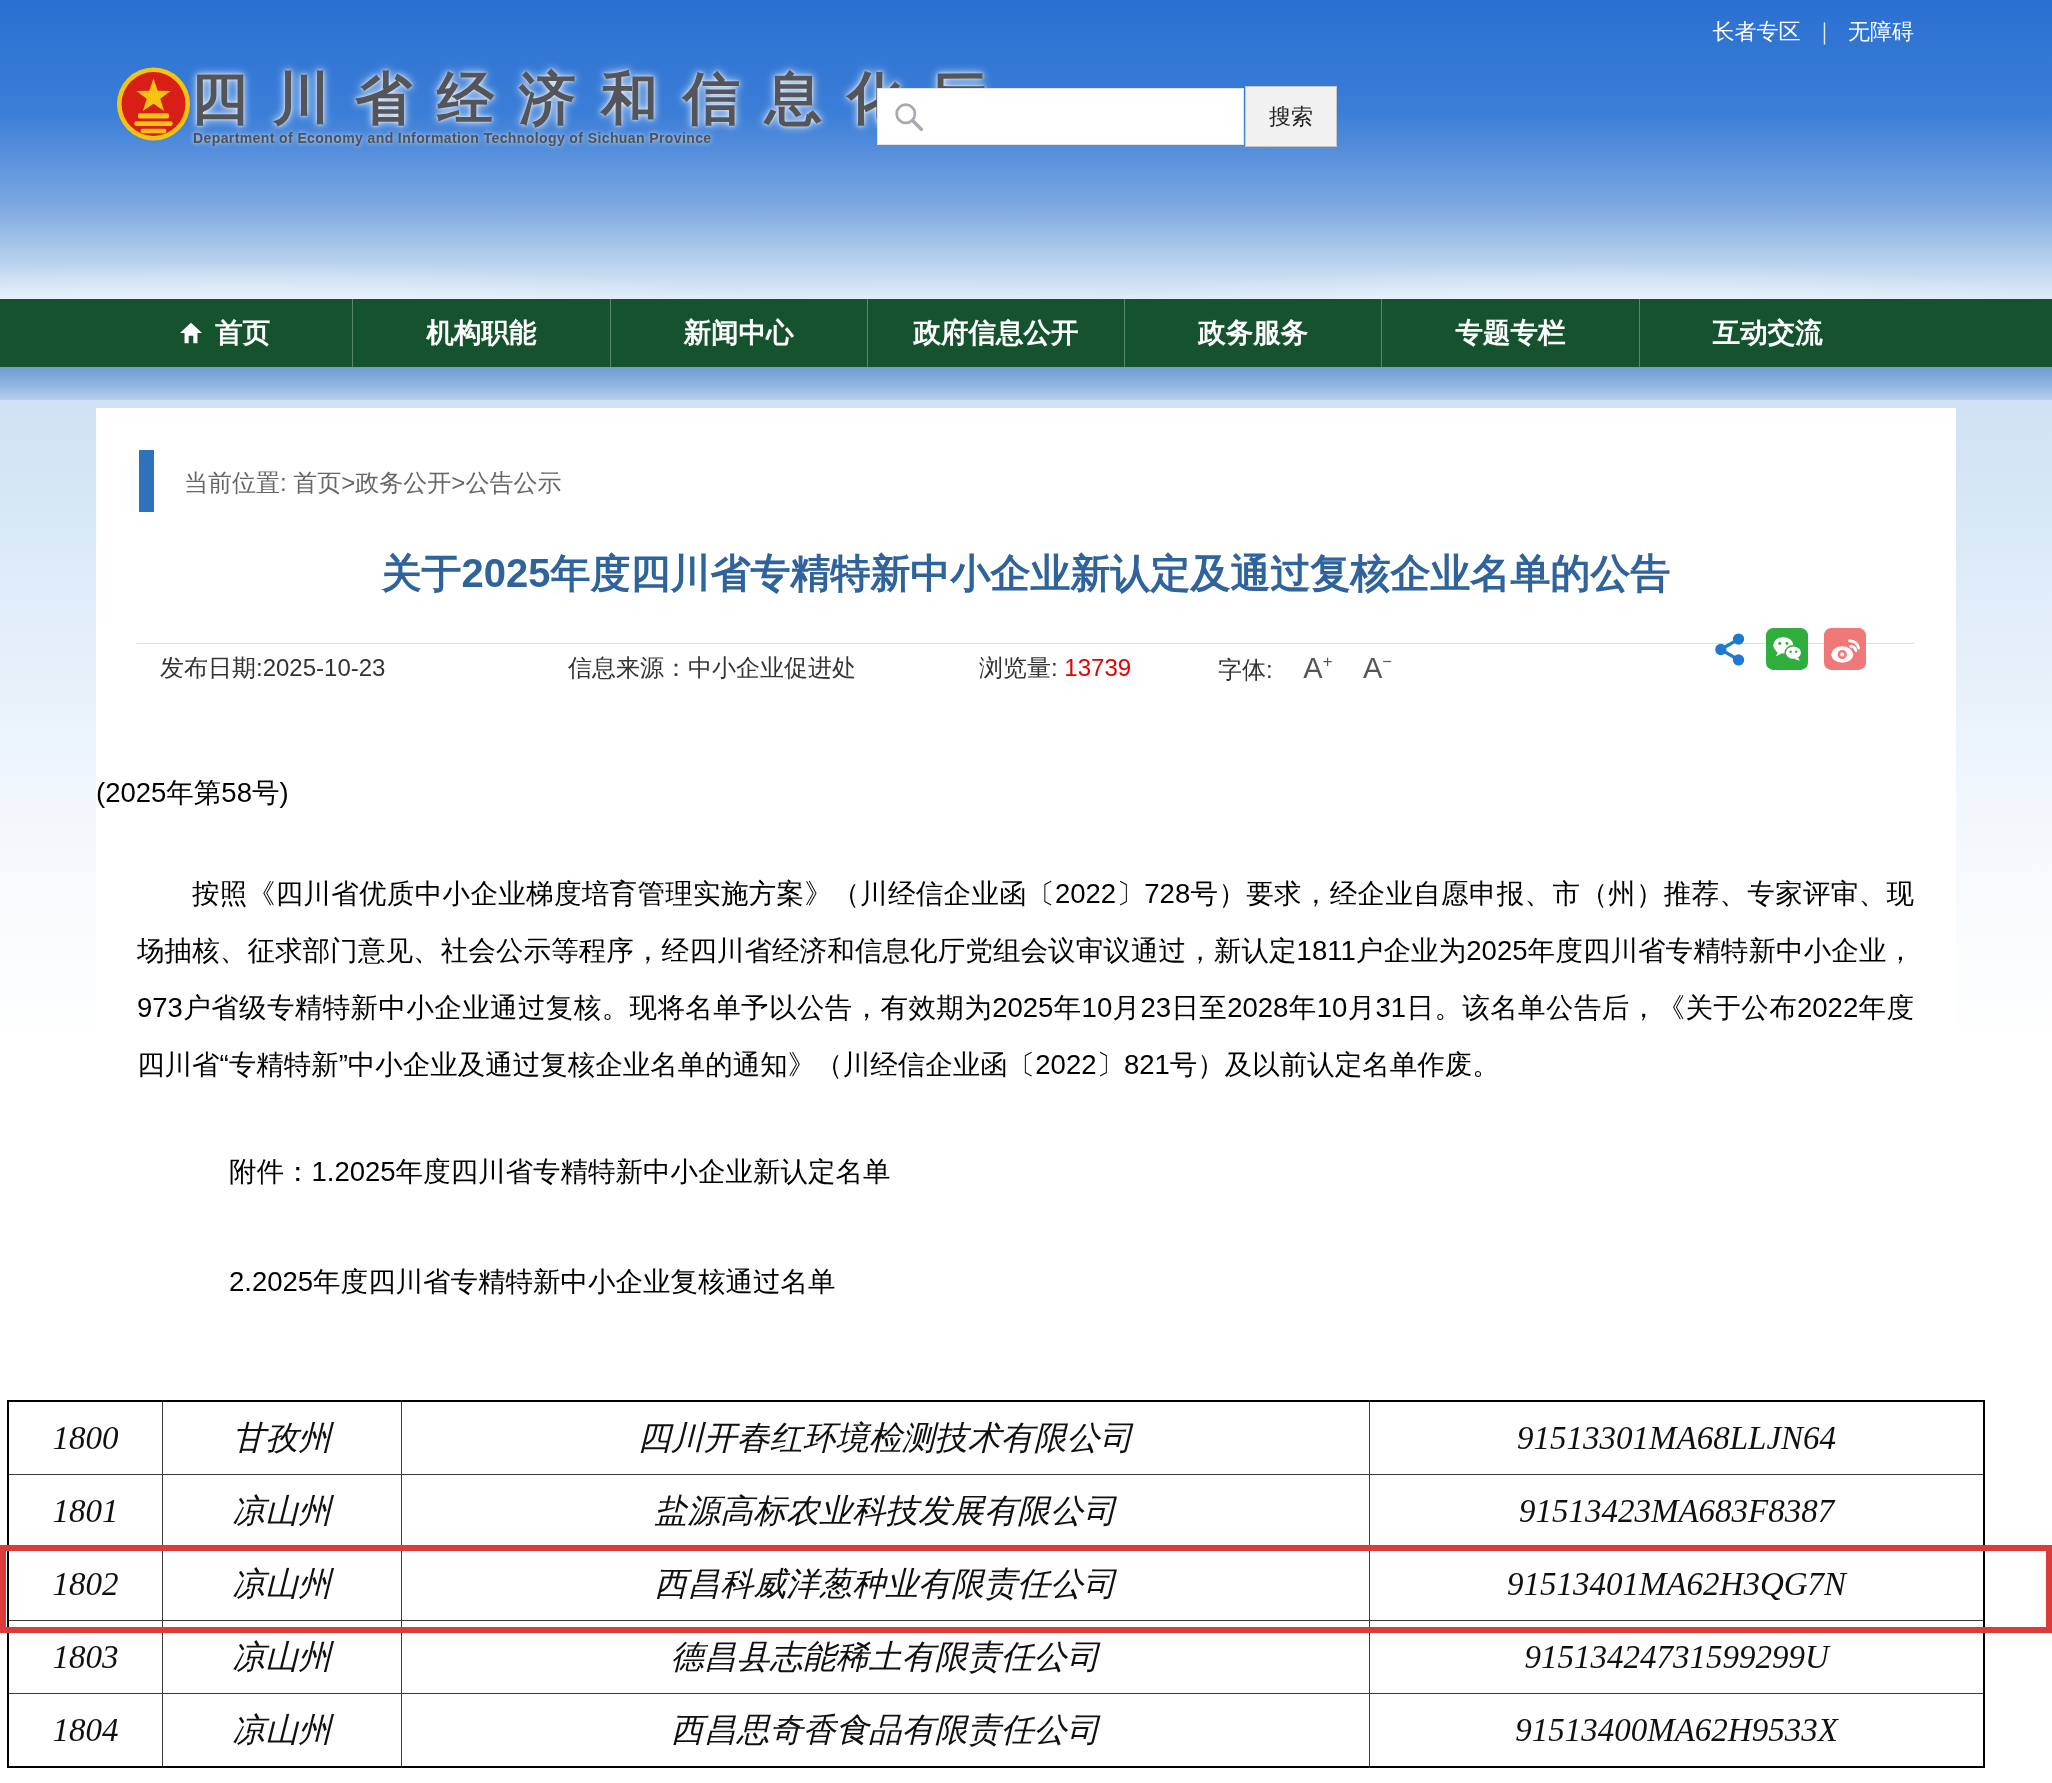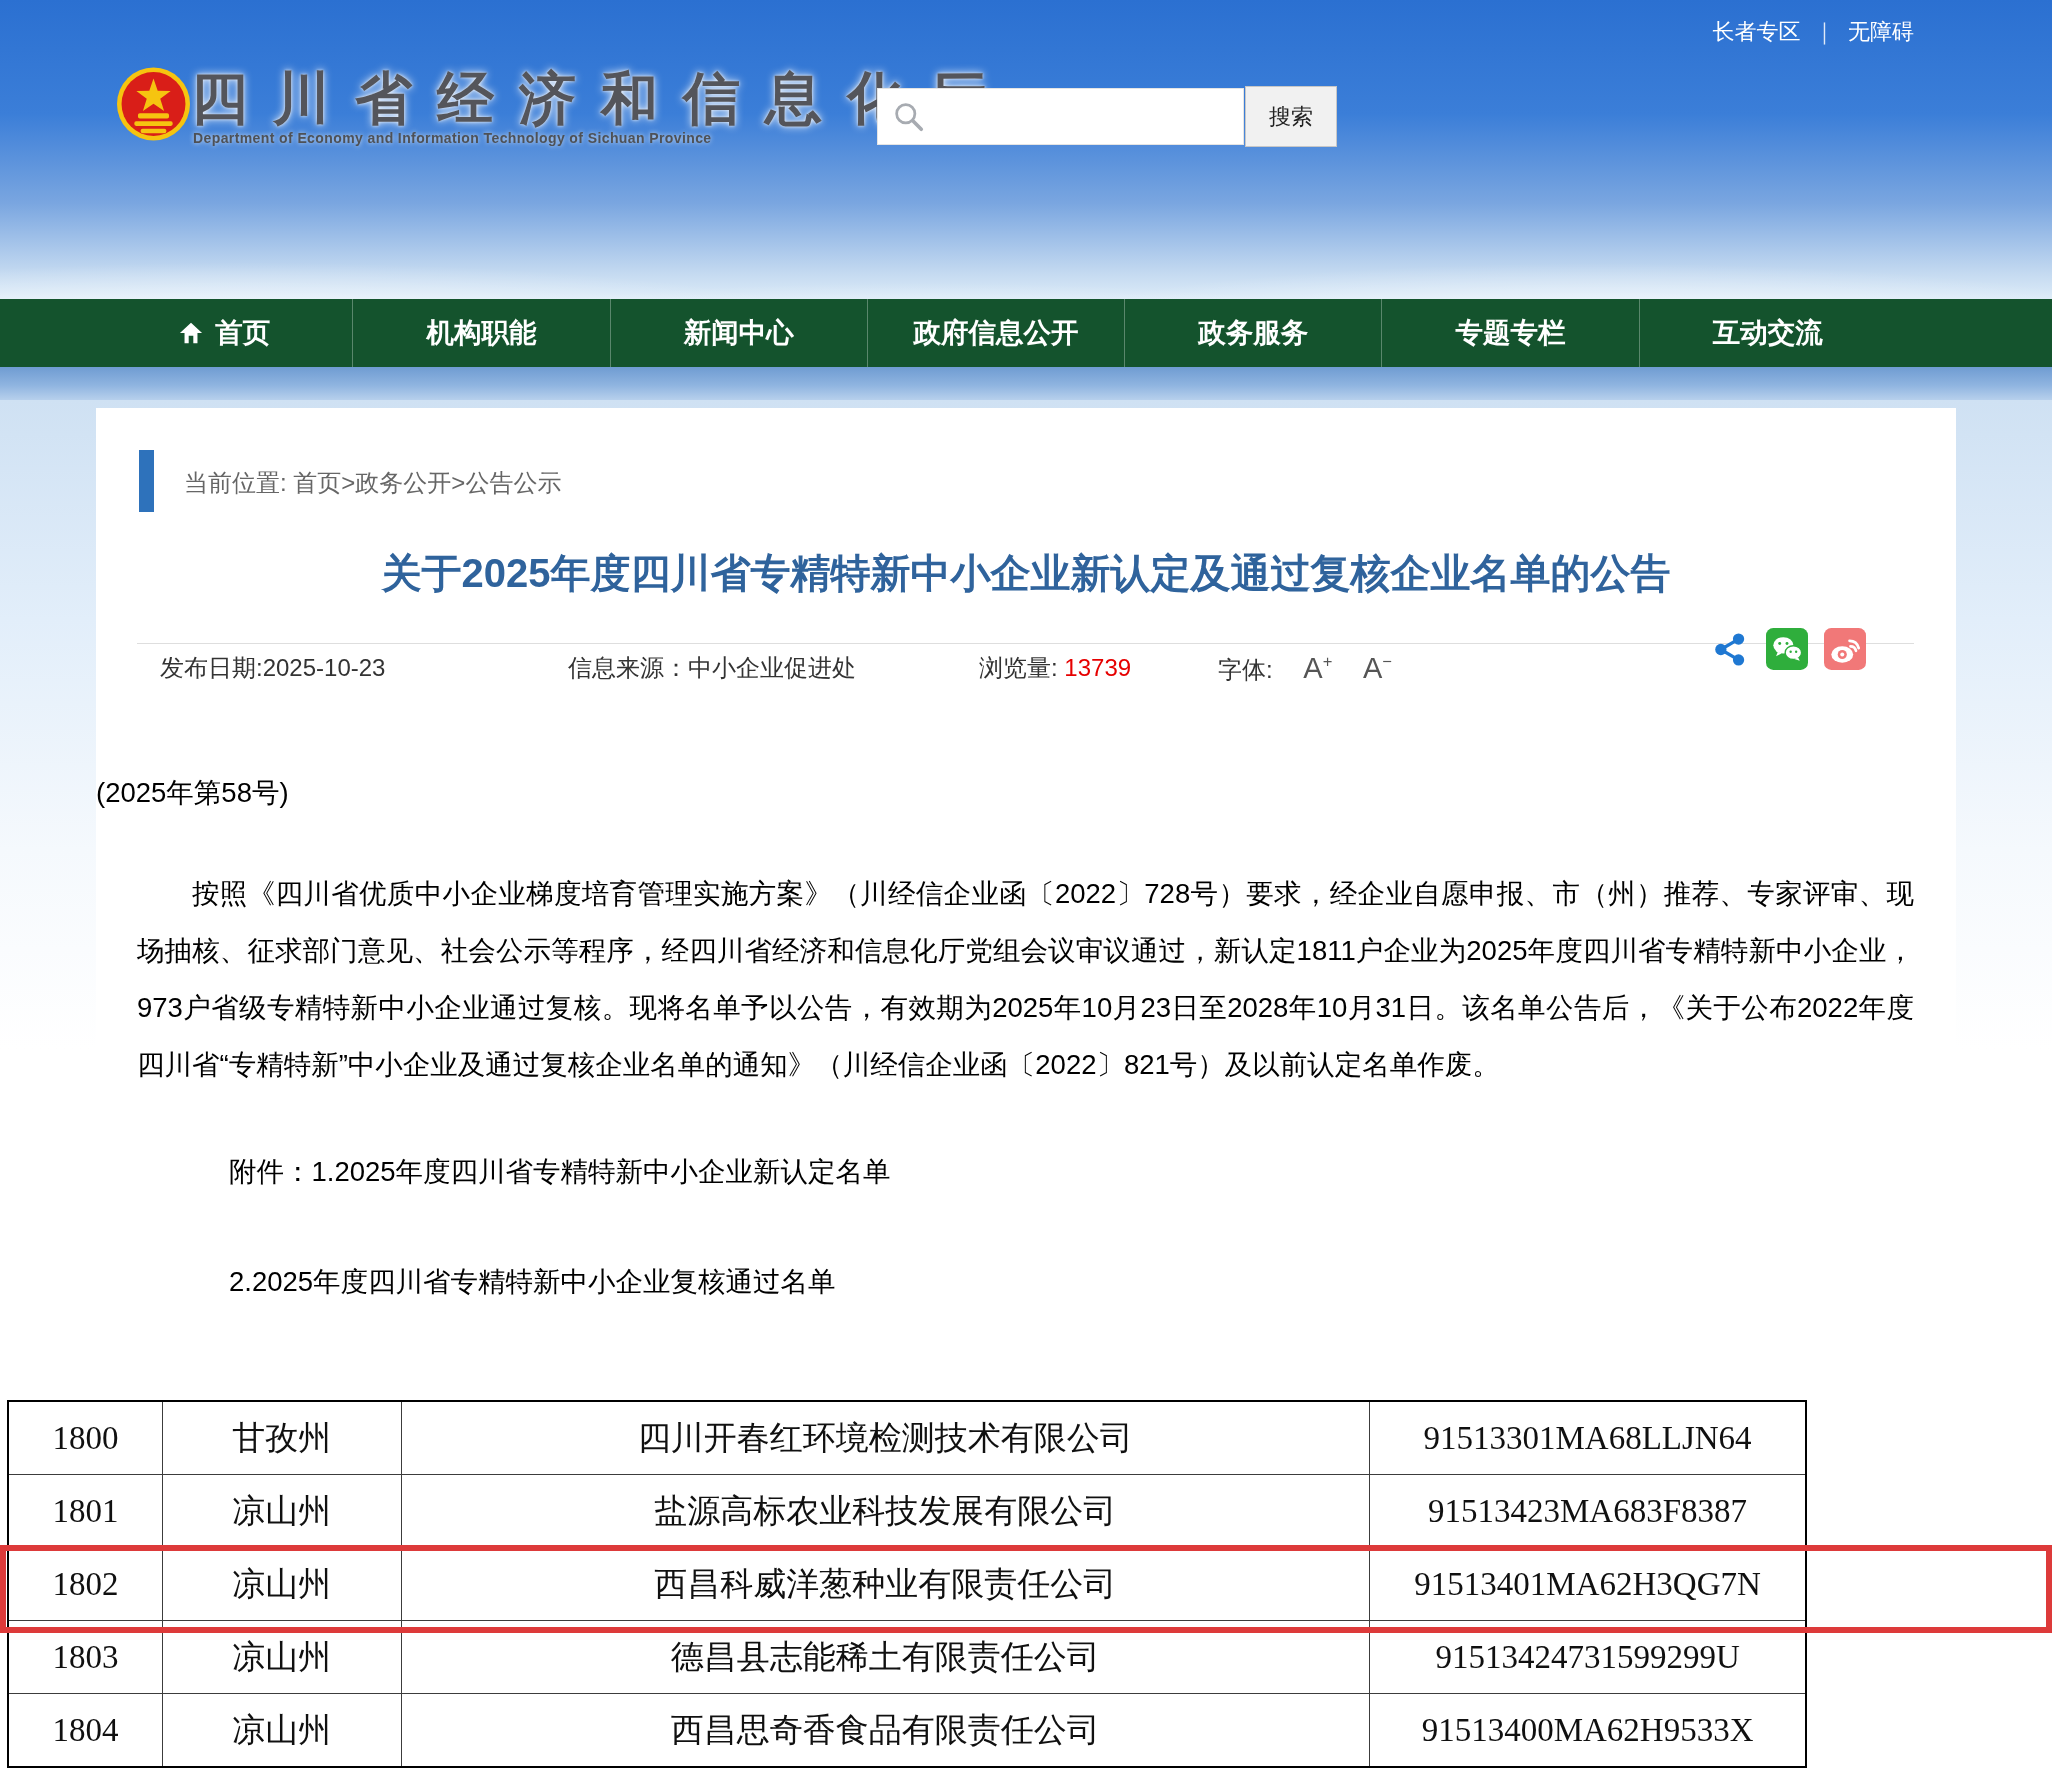--- a/index.html
+++ b/index.html
@@ -86,21 +86,21 @@
   .body-text {
     position:absolute; left:41px; top:457px; width:1777px;
     font-size:27.5px; line-height:57px; color:#000; text-align:justify; text-indent:55px;
   }
   .attach { position:absolute; font-size:27.5px; color:#000; }
   .attach-1 { left:133px; top:746px; }
   .attach-2 { left:133px; top:856px; }
   .attach .att-link { cursor:pointer; }
 
   
-  .table-wrap { position:absolute; left:7.3px; top:1400px; width:1800px; }
+  .table-wrap { position:absolute; left:7.3px; top:1400px; width:1978px;font-style:italic; }
   table.list {
     width:100%; border-collapse:collapse; table-layout:fixed;
     font-family:"Liberation Serif","DejaVu Serif",serif; border:2.8px solid #000;
   }
   table.list td {
     border:1.8px solid #3c3c3c; height:72px; text-align:center;
     font-size:33px; color:#101010; padding:0 7.3px; overflow:hidden;
   }
   .highlight-box {
     position:absolute; left:0; top:1545px; width:2052px; height:88px;

